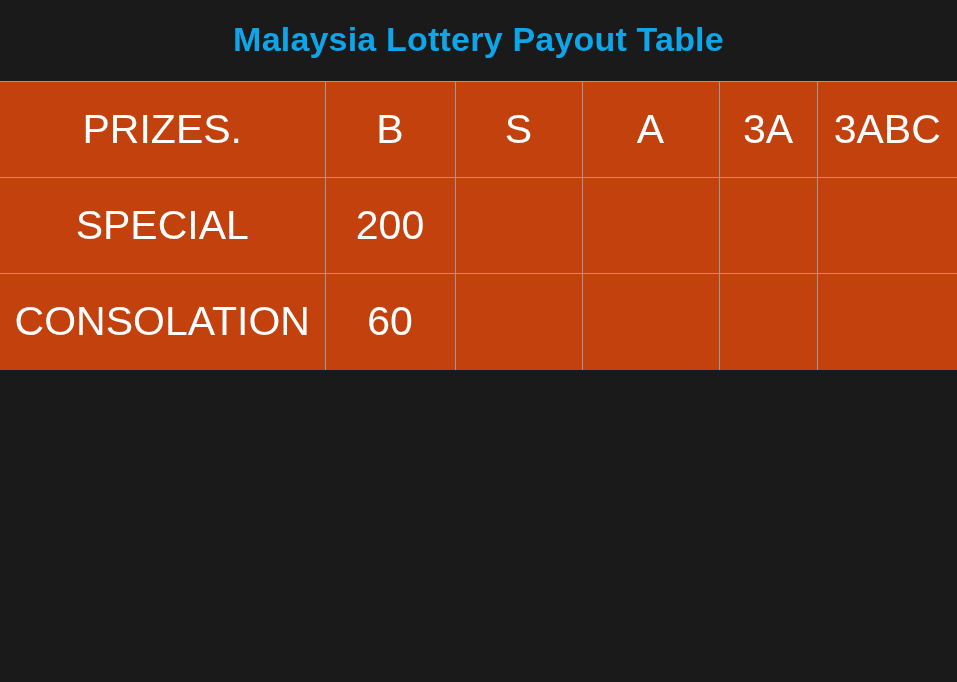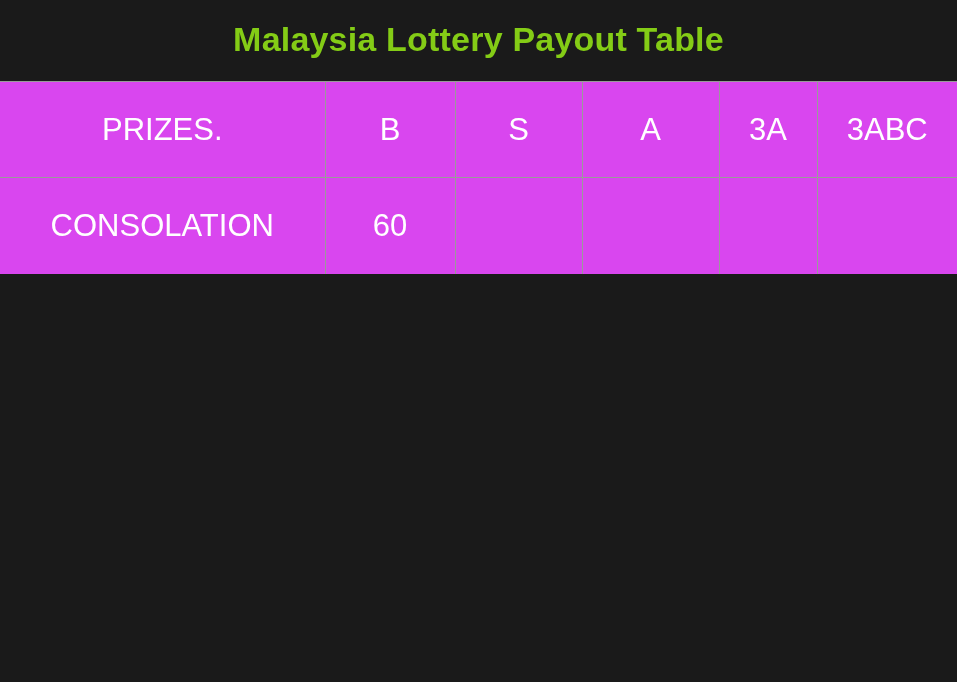--- a/index.html
+++ b/index.html
@@ -20,46 +20,46 @@
     background: #1a1a1a;
     display: flex;
     flex-direction: column;
     box-sizing: border-box;
   }
   .title {
     text-align: center;
     font-size: 34px;
     font-weight: bold;
     letter-spacing: 0.2px;
-    color: #84cc16;
+    color: #0ea5e9;
     padding-top: 20px;
     padding-bottom: 22px;
     line-height: 1.15;
   }
   .table-wrap {
     flex: 1;
     width: 100%;
   }
   table.payout {
     width: 957px;
     border-collapse: collapse;
     table-layout: fixed;
     background: #151515;
   }
   table.payout td, table.payout th {
     border: 1px solid #9a9a9a;
     text-align: center;
     vertical-align: middle;
     font-weight: normal;
     color: #ffffff;
-    font-size: 31px;
+    font-size: 41px;
     height: 96px;
     padding: 0 4px;
     box-sizing: border-box;
-    background: #d946ef;
+    background: #c2410c;
   }
   table.payout tr > *:first-child {
     border-left: none;
   }
   table.payout tr > *:last-child {
     border-right: none;
   }
   table.payout tr:last-child > * {
     border-bottom: none;
   }
@@ -94,20 +94,28 @@
           <th class="head-cell">PRIZES.</th>
           <th class="head-cell">B</th>
           <th class="head-cell">S</th>
           <th class="head-cell">A</th>
           <th class="head-cell">3A</th>
           <th class="head-cell">3ABC</th>
         </tr>
       </thead>
       <tbody>
         <tr>
+          <td class="row-label">SPECIAL</td>
+          <td>200</td>
+          <td></td>
+          <td></td>
+          <td></td>
+          <td></td>
+        </tr>
+        <tr>
           <td class="row-label">CONSOLATION</td>
           <td>60</td>
           <td></td>
           <td></td>
           <td></td>
           <td></td>
         </tr>
       </tbody>
     </table>
   </div>

